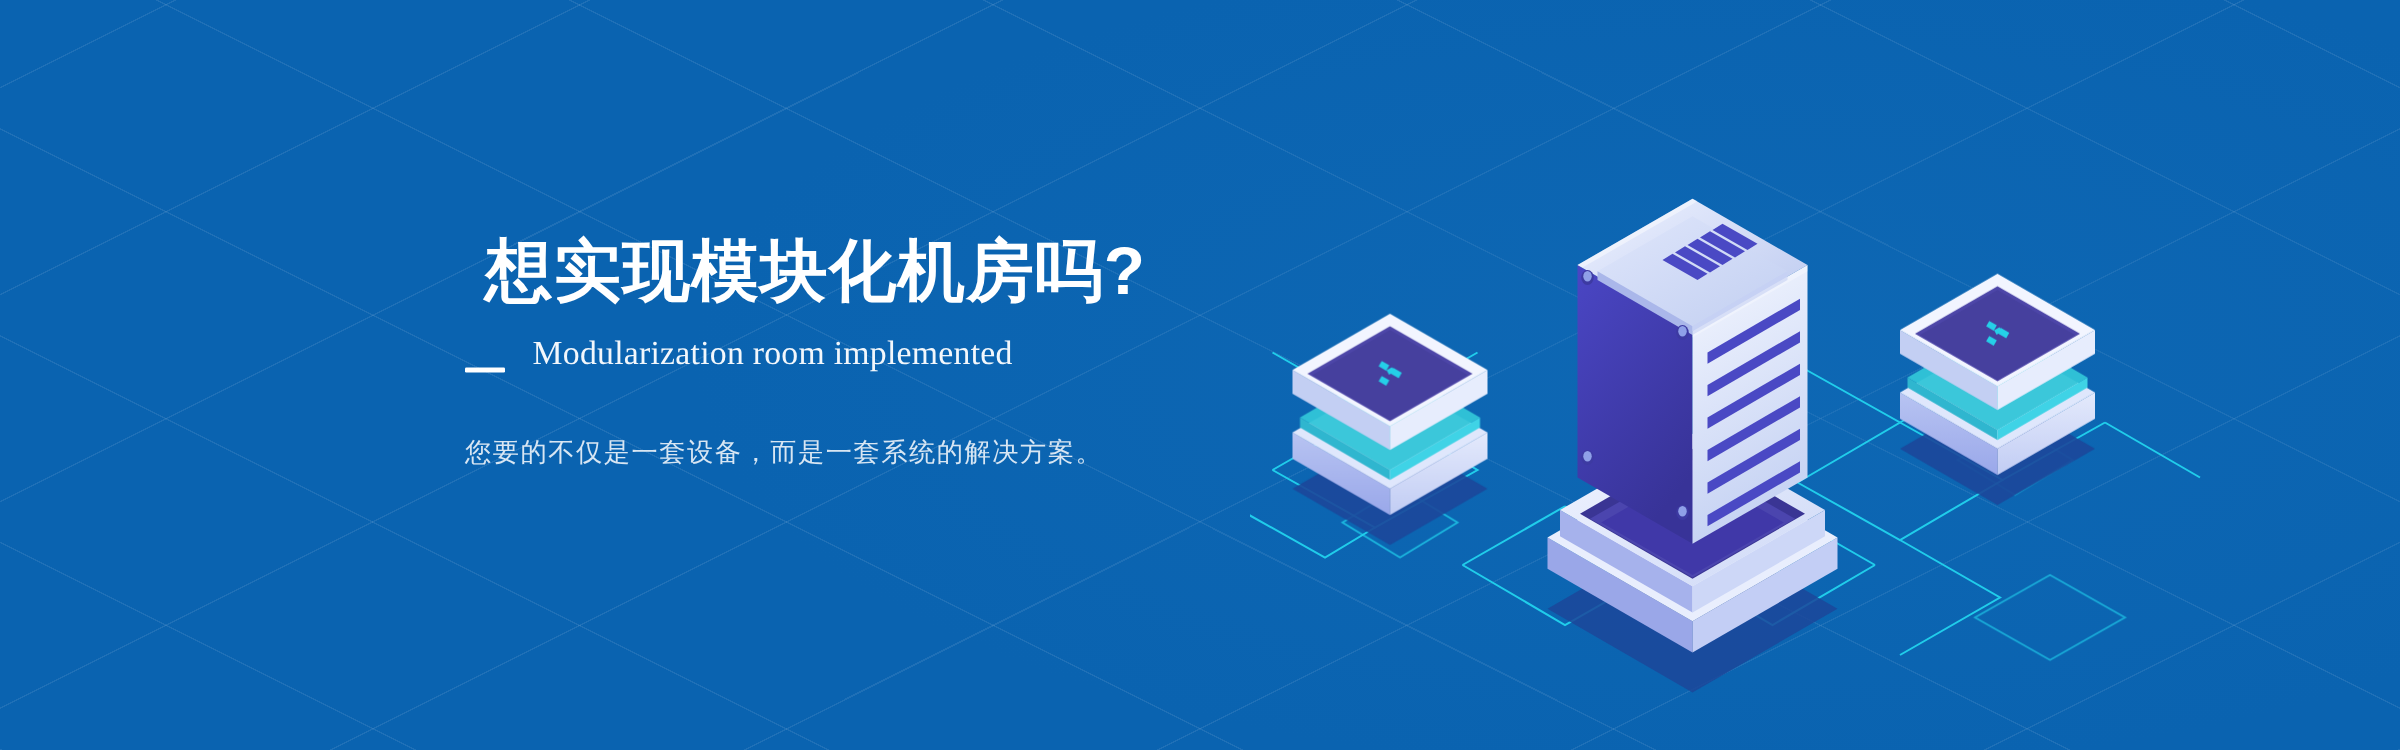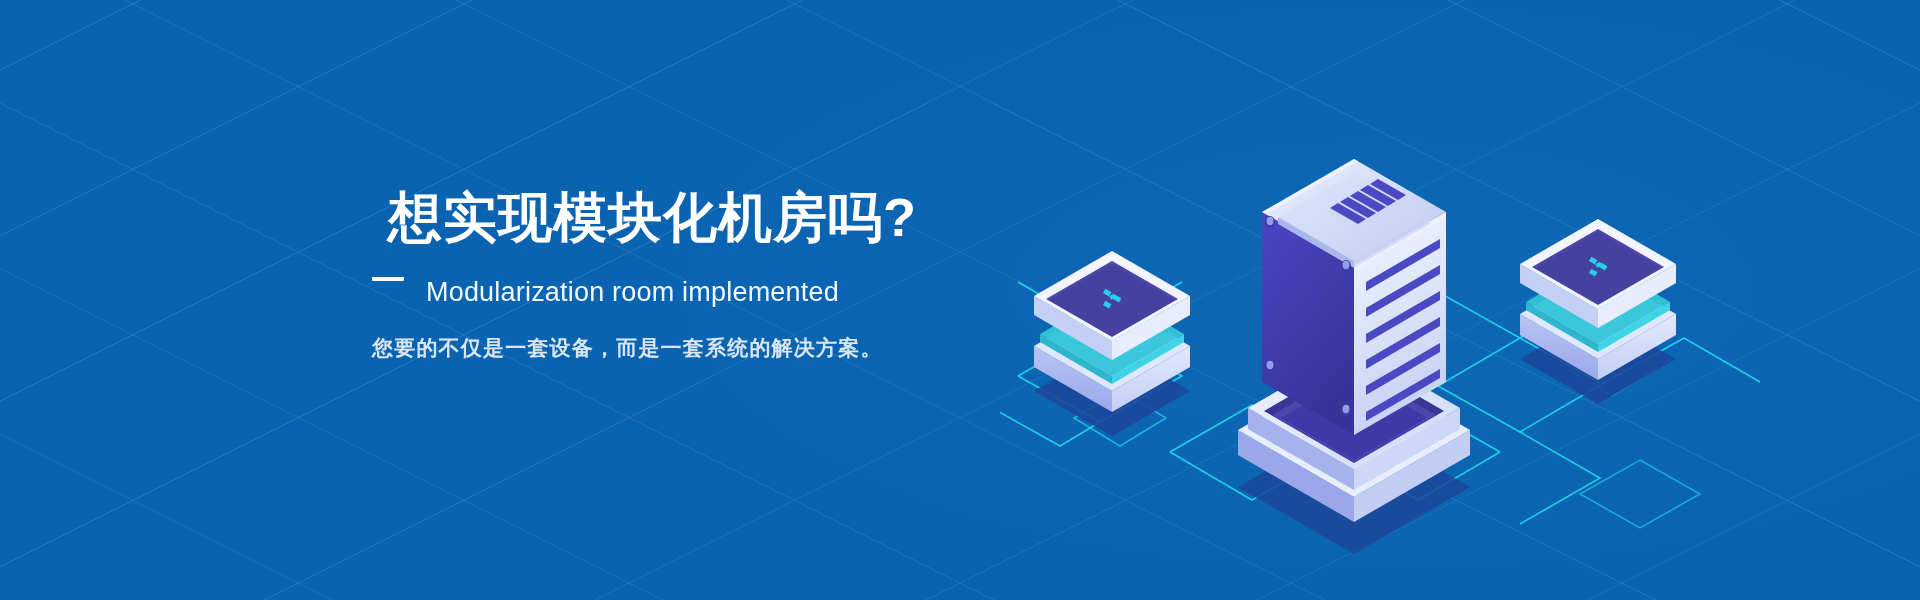--- a/index.html
+++ b/index.html
@@ -48,44 +48,45 @@
     font-size: 54px;
     line-height: 1.1;
     font-weight: 700;
     color: #ffffff;
     letter-spacing: 1px;
     margin: 16px;
     white-space: nowrap;
   }
   .sub-row {
     display: flex;
-    align-items: flex-start;
-    margin-top: 30px;
+    align-items: flex-end;
+    margin-top: 20px;
+    font-family: Liberation Serif, serif;
   }
   .sub-dash {
     width: 32px;
     height: 4px;
     background: #ffffff;
     border-radius: 1px;
     margin-right: 22px;
     flex: none;
   }
   .subhead {
     font-size: 27px;
     color: #f2f7fc;
     font-weight: 400;
     letter-spacing: 0.2px;
     white-space: nowrap;
   }
   .bodytext {
-    margin-top: 26px;
+    margin-top: 50px;
     font-size: 21px;
     color: #d8e6f3;
     letter-spacing: 1.2px;
-    font-weight: 700;
+    font-weight: 400;
     white-space: nowrap;
   }
 
   
   .illustration {
     position: absolute;
     left: 1000px;
     top: 60px;
     width: 780px;
     height: 500px;

